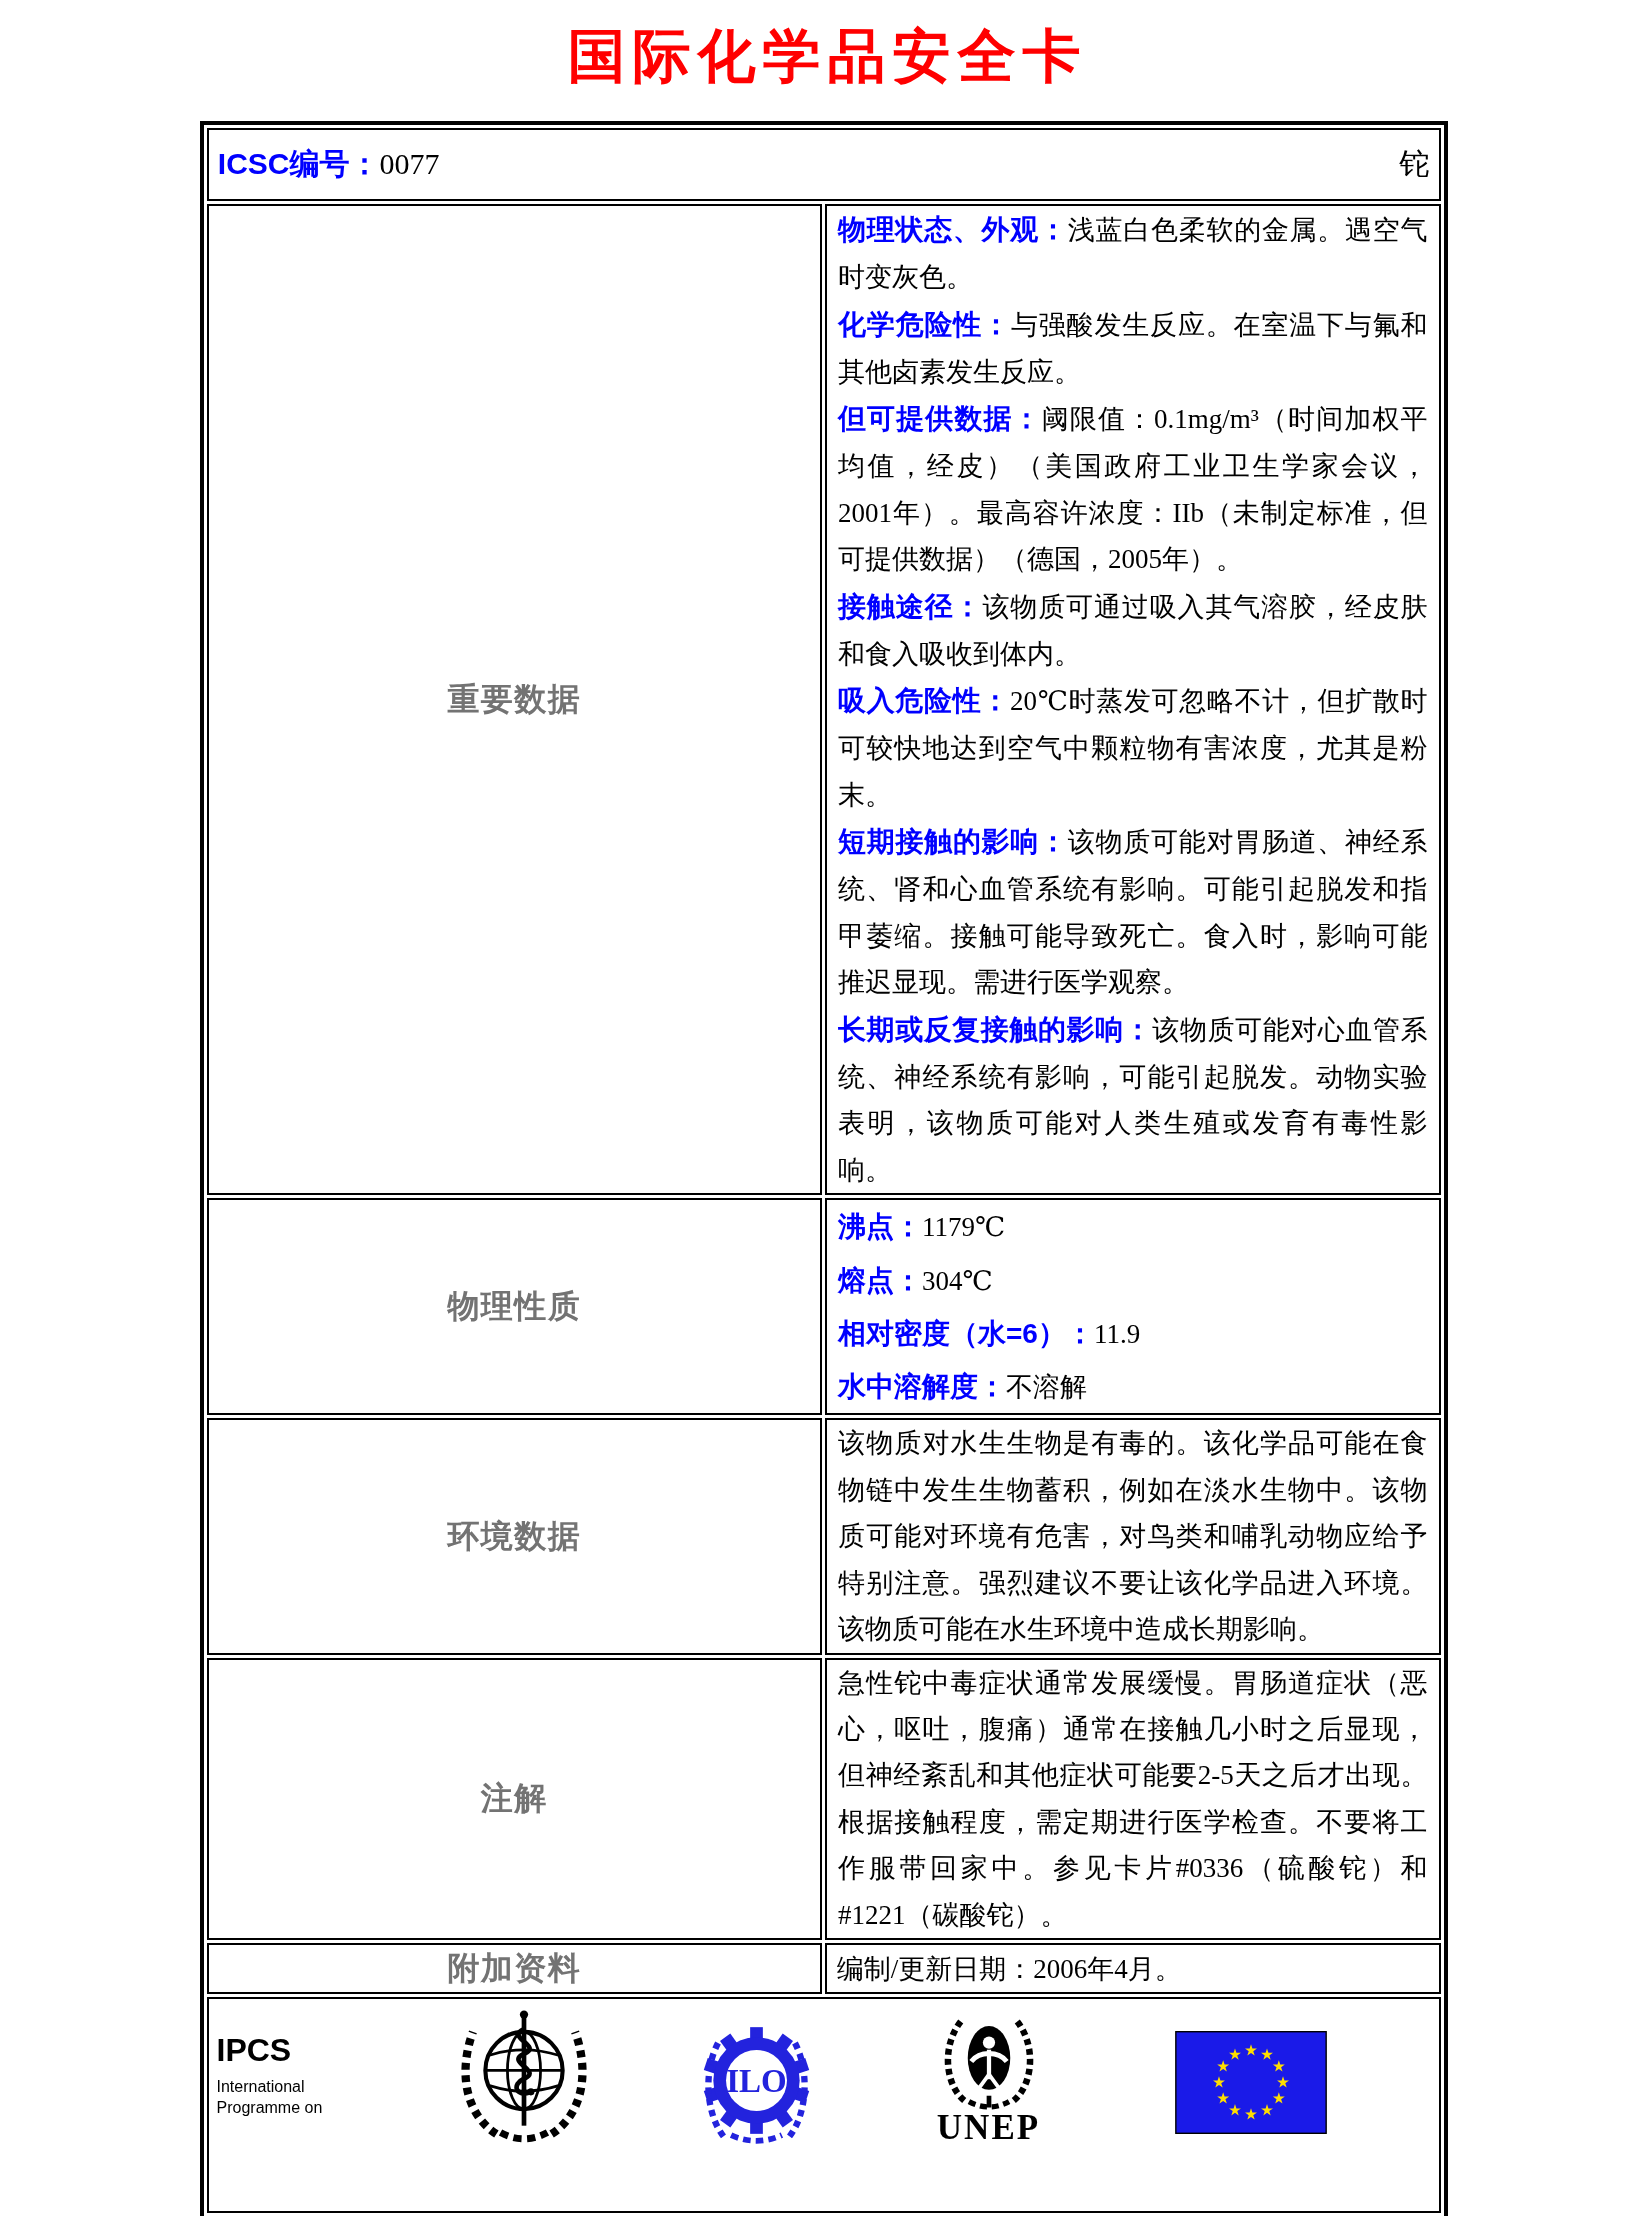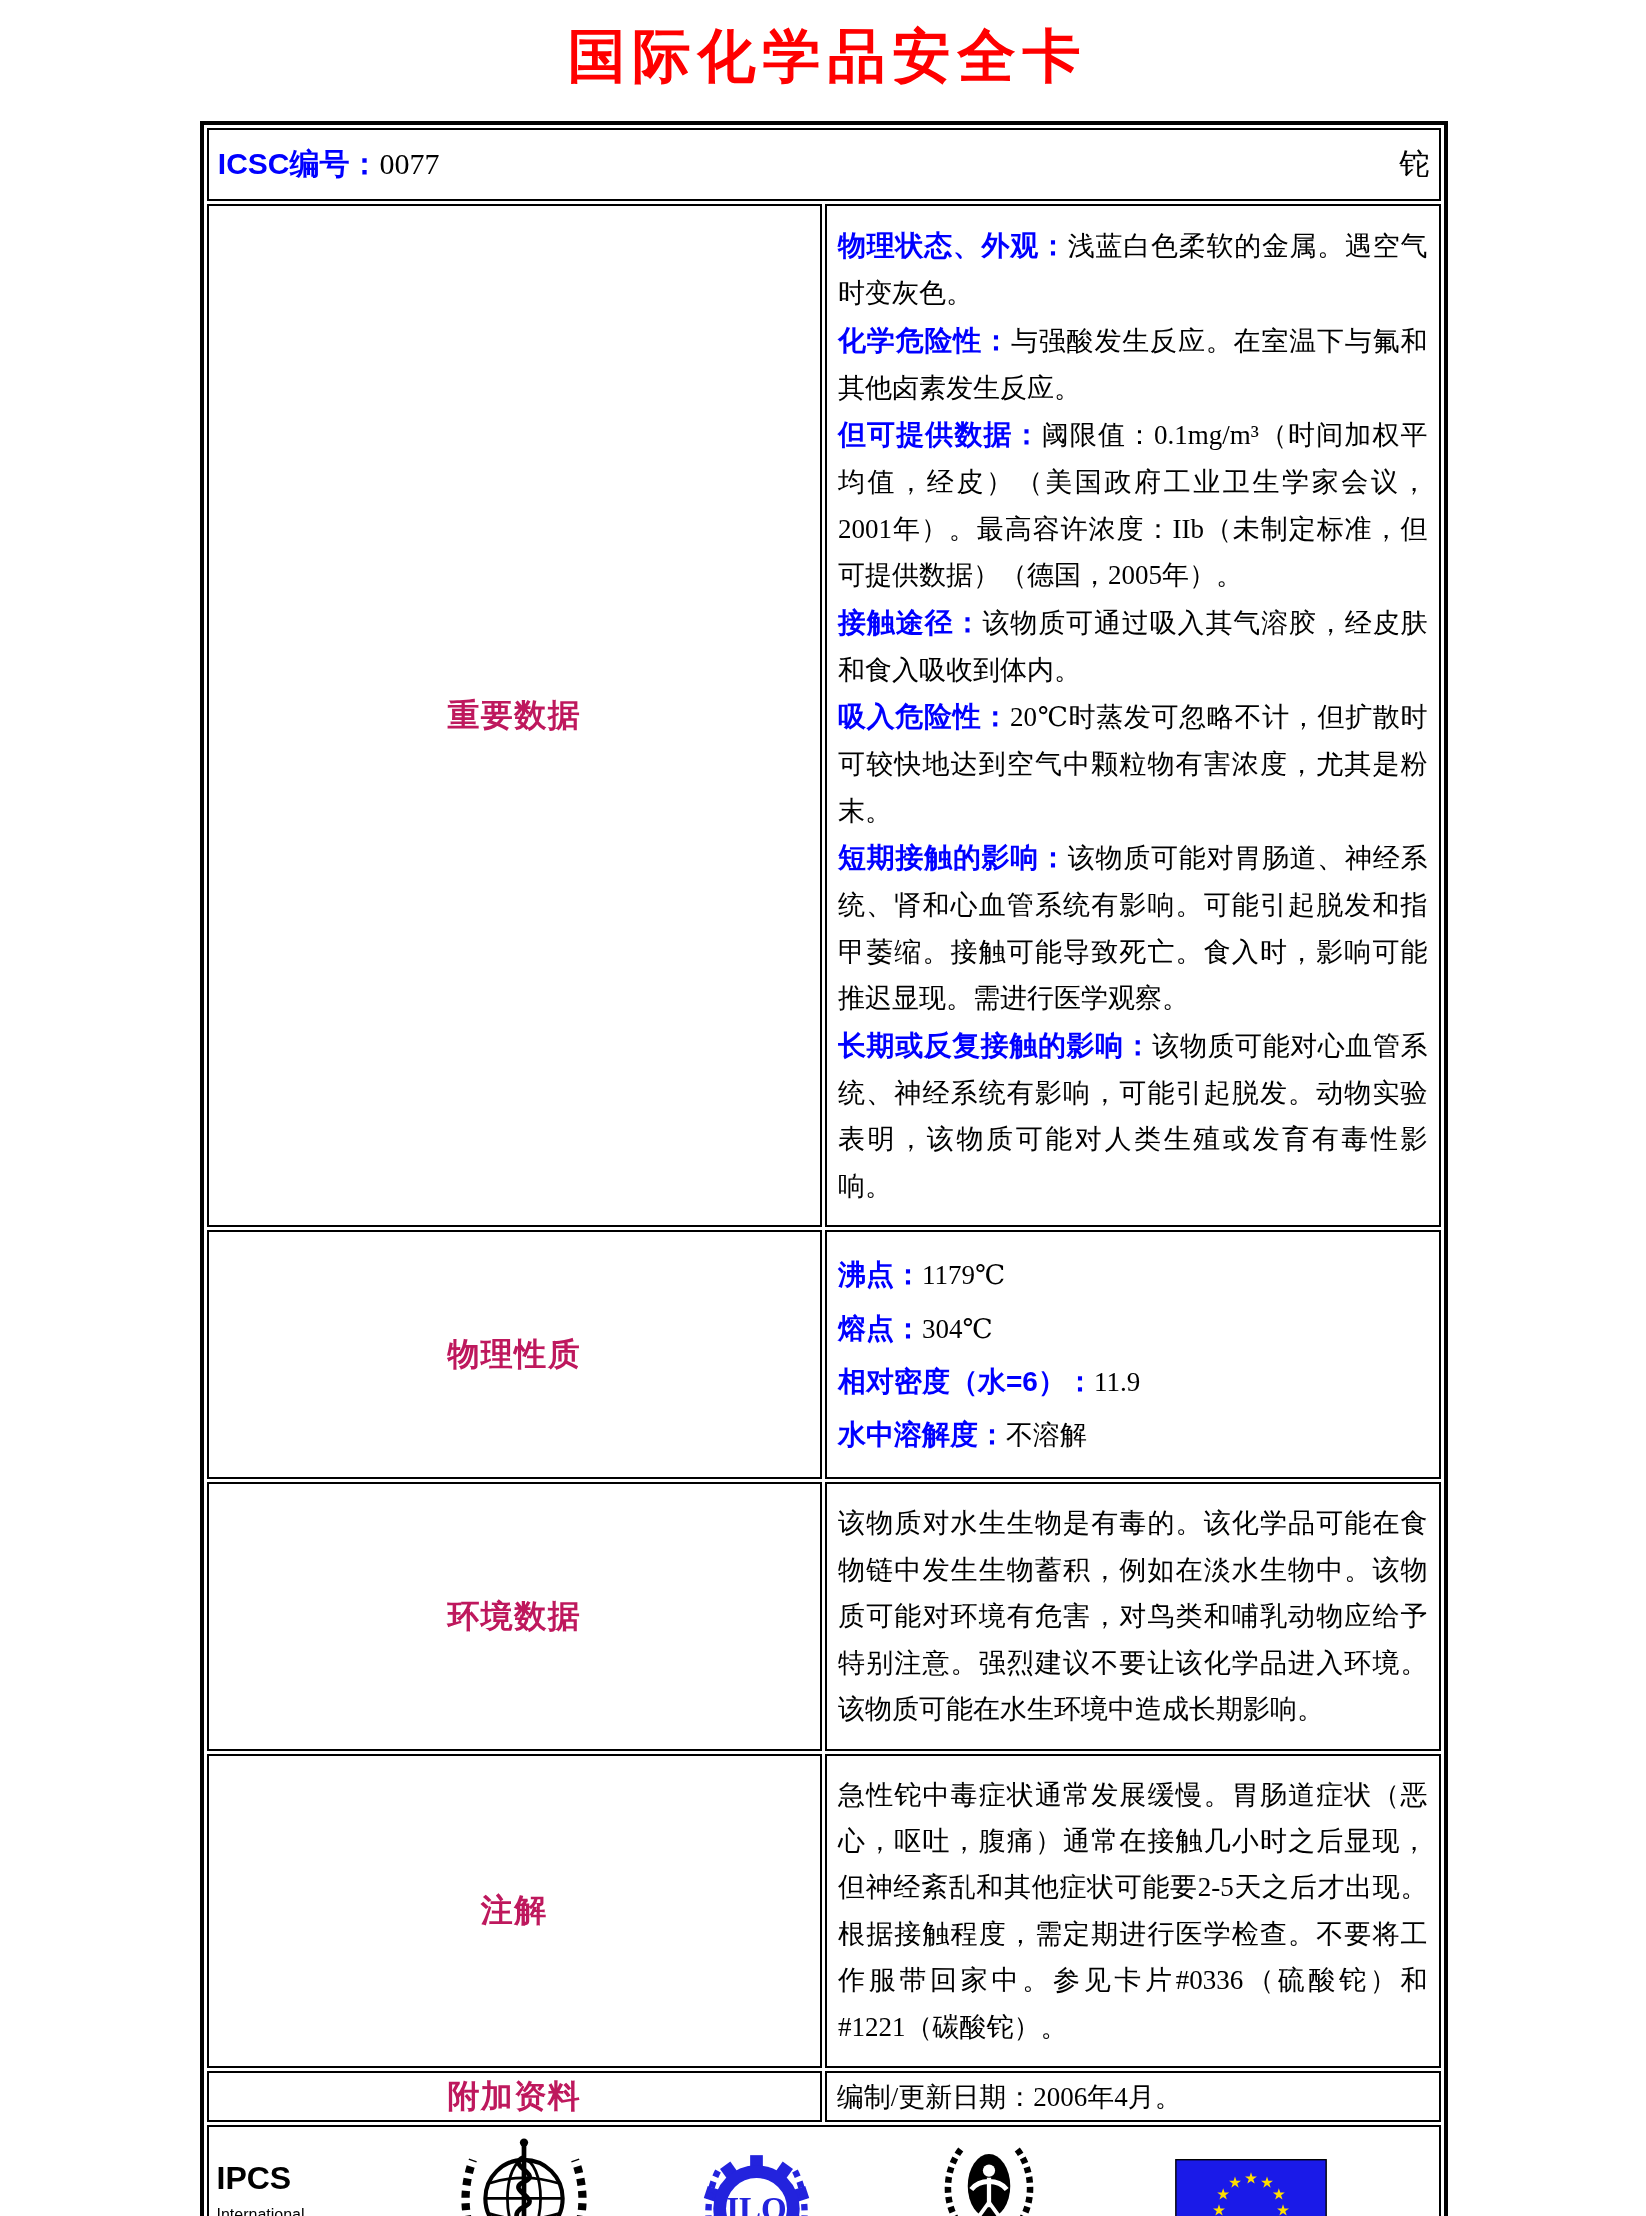--- a/index.html
+++ b/index.html
@@ -7,22 +7,22 @@
        font-family:"Liberation Serif","DejaVu Serif",serif;color:#000;}
   .page-title{margin:18px 0 0 0;text-align:center;
        font-family:"Liberation Sans","DejaVu Sans",sans-serif;
        font-weight:bold;font-size:58px;letter-spacing:7px;color:#ff0000;padding-left:8px;}
   table.card{width:1248px;margin:25px auto 0 auto;
        border:4.9px solid #000;border-collapse:separate;border-spacing:3.5px;
        table-layout:fixed;background:#fff;}
   td{border:2.1px solid #000;vertical-align:middle;background:#fff;}
   td.lab{width:161px;text-align:center;
        font-family:"Liberation Sans","DejaVu Sans",sans-serif;
-       font-weight:bold;font-size:32px;color:#be185d;letter-spacing:1.4px;}
-  td.content{padding:16px 11px;font-size:27px;line-height:1.72;text-align:justify;}
+       font-weight:bold;font-size:32px;color:#737373;letter-spacing:1.4px;}
+  td.content{padding:0 11px;font-size:27px;line-height:1.72;text-align:justify;}
   td.content p{margin:0;}
   .blab{font-family:"Liberation Sans","DejaVu Sans",sans-serif;
        font-weight:bold;color:#0000ff;font-size:28px;}
   .hdr-row{height:67px;}
   .hdr-flex{display:flex;justify-content:space-between;padding:0 8.3px;}
   .hdr-left{font-size:30px;}
   .hdr-left .blab{font-size:30px;}
   .hdr-num{font-size:30px;color:#000;}
   .chem-name{font-size:30px;color:#000;}
   .phys p{line-height:1.9;}

